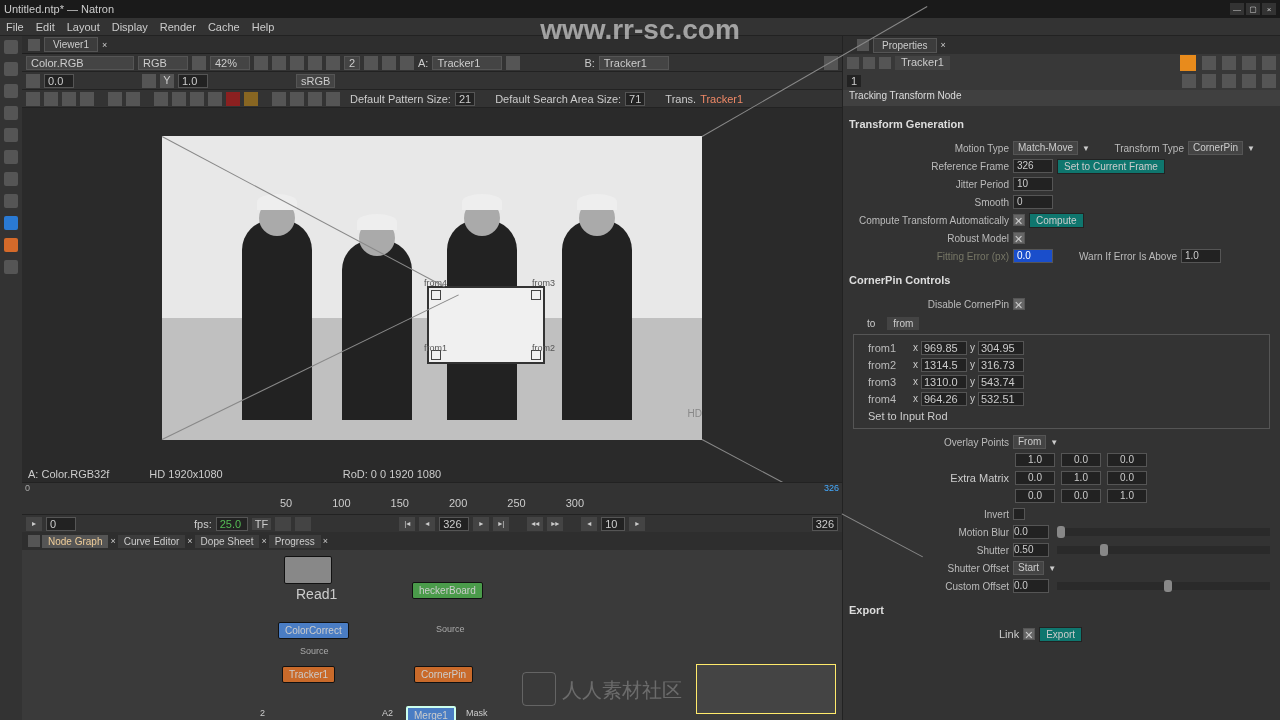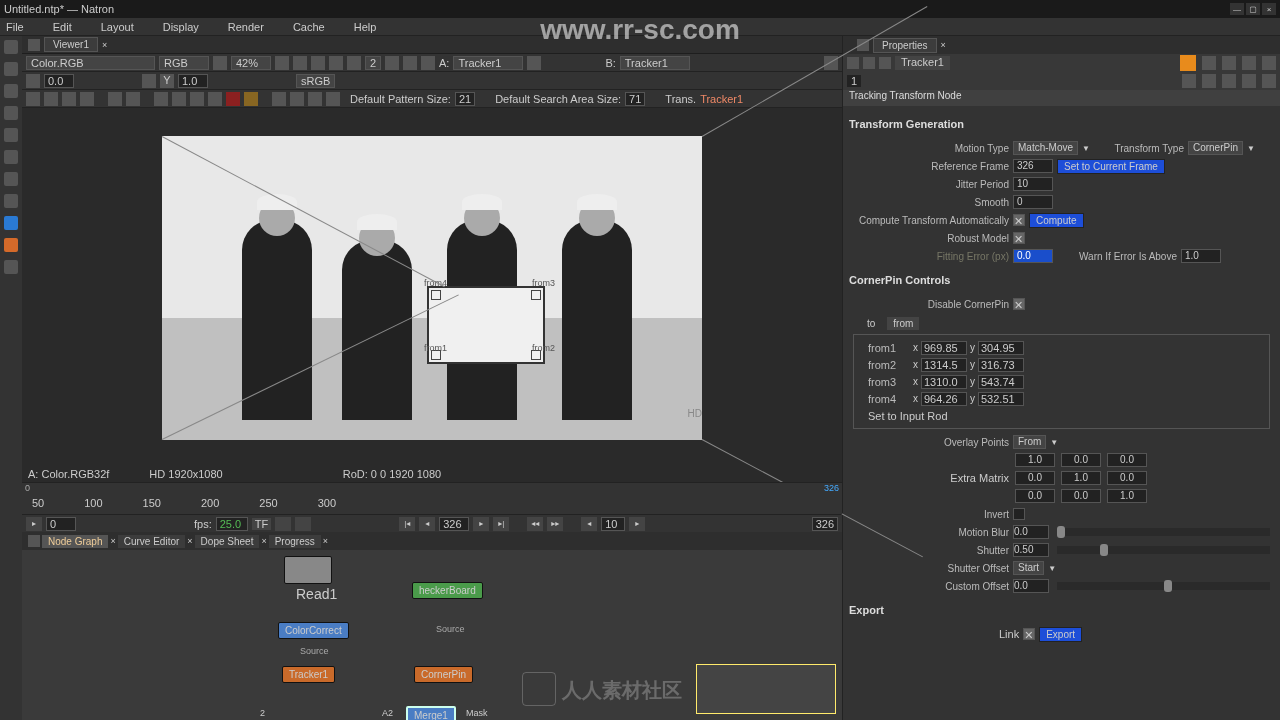--- a/index.html
+++ b/index.html
@@ -1,20 +1,20 @@
 <!DOCTYPE html>
 <html><head>
 <meta charset="utf-8">
 <style>
 * { margin:0; padding:0; box-sizing:border-box; font-family:Arial,sans-serif; font-size:11px; color:#ccc; }
 body { background:#2a2a2a; width:1280px; height:720px; overflow:hidden; position:relative; }
 .titlebar { height:18px; background:#1a1a1a; display:flex; align-items:center; padding:0 4px; font-size:10px; }
 .titlebar .winbtns { margin-left:auto; display:flex; gap:2px; }
 .titlebar .winbtns span { width:14px; height:12px; background:#333; display:flex; align-items:center; justify-content:center; font-size:8px; }
-.menubar { height:18px; background:#333; display:flex; align-items:center; padding:0 6px; gap:29px; color:#ddd; border-bottom:1px solid #222;}
+.menubar { height:18px; background:#333; display:flex; align-items:center; padding:0 6px; gap:12px; color:#ddd; border-bottom:1px solid #222;}
 .menubar span { cursor:default; }
 .row { display:flex; }
 .left-toolbar { width:22px; background:#333; display:flex; flex-direction:column; align-items:center; padding-top:4px; gap:8px; }
 .left-toolbar div { width:14px; height:14px; background:#555; border-radius:2px; }
 .main { flex:1; display:flex; flex-direction:column; }
 .tabbar { height:18px; background:#2e2e2e; display:flex; align-items:center; padding-left:6px; gap:4px; border-bottom:1px solid #1e1e1e;}
 .tab { padding:1px 8px; background:#3c3c3c; border:1px solid #555; font-size:10px; }
 .cbar { height:18px; background:#333; display:flex; align-items:center; gap:4px; padding:0 4px; border-bottom:1px solid #222; font-size:10px;}
 .cbar .sel { background:#444; border:1px solid #555; padding:0 4px; height:14px; display:flex; align-items:center; }
 .cbar .ico { width:14px; height:14px; background:#555; }
@@ -28,21 +28,21 @@
 .p1{left:80px} .p2{left:180px;height:180px;bottom:20px} .p3{left:285px} .p4{left:400px}
 .head { position:absolute; top:-20px; left:50%; transform:translateX(-50%); width:36px; height:36px; background:#aaa; border-radius:50%;}
 .hat { position:absolute; top:-26px; left:50%; transform:translateX(-50%); width:40px; height:16px; background:#eee; border-radius:50% 50% 0 0;}
 .board { position:absolute; left:265px; top:150px; width:118px; height:78px; background:#f0f0f0; border:2px solid #333;}
 .track-pt { position:absolute; width:10px; height:10px; border:1px solid #444; }
 .track-lbl { position:absolute; font-size:9px; color:#555; }
 .line { position:absolute; background:#888; height:1px; transform-origin:left center;}
 .hd-lbl { position:absolute; right:140px; top:300px; color:#888; font-size:10px;}
 .status { height:14px; background:#2a2a2a; color:#999; font-size:10px; display:flex; gap:40px; padding:0 6px;}
 .timeline { height:32px; background:#333; position:relative; border-top:1px solid #222;}
-.tl-nums { display:flex; justify-content:flex-start; padding:14px 10px 0; font-size:9px; color:#aaa;gap:40px;}
+.tl-nums { display:flex; justify-content:center; padding:14px 10px 0; font-size:9px; color:#aaa;gap:40px;}
 .tl-cursor { position:absolute; left:3px; top:0; font-size:9px; color:#aaa;}
 .tl-end { position:absolute; right:3px; top:0; font-size:9px; color:#4af;}
 .playbar { height:18px; background:#333; display:flex; align-items:center; gap:4px; padding:0 4px; border-top:1px solid #222; font-size:10px;}
 .playbar .b { width:16px; height:14px; background:#444; display:flex; align-items:center; justify-content:center; font-size:8px;}
 .playbar .f { background:#222; border:1px solid #555; padding:0 3px; height:14px;}
 .ng-tabs { height:18px; background:#2e2e2e; display:flex; align-items:center; padding-left:6px; gap:2px;}
 .ng-tab { padding:1px 6px; background:#3c3c3c; font-size:10px;}
 .ng-tab.active { background:#555; color:#ec9; }
 .nodegraph { flex:1; background:#3a3a3a; position:relative; overflow:hidden;}
 .node { position:absolute; padding:2px 6px; font-size:10px; border:1px solid #111; border-radius:2px;}
@@ -55,36 +55,36 @@
 .props .sub .nm { background:#444; padding:0 6px; height:14px;}
 .props .sub .c { width:16px; height:16px; background:#e88b1c; margin-left:auto;}
 .props .sub .ic { width:14px; height:14px; background:#555; margin-left:2px;}
 .props .tabhdr { height:16px; background:#404040; padding-left:6px; font-size:10px; color:#ddd;}
 .section { padding:3px 6px; }
 .section-title { font-weight:bold; color:#ddd; margin:9px 0;}
 .prow { display:flex; align-items:center; height:18px; gap:4px;}
 .prow .lbl { flex:0 0 160px; text-align:right; color:#bbb; font-size:10px;}
 .prow .val { background:#222; border:1px solid #555; padding:0 3px; height:14px; min-width:40px; font-size:10px;}
 .prow .valsel { background:#444; border:1px solid #555; padding:0 4px; height:14px; font-size:10px;}
-.prow .btn { background:#1d4ed8; border:1px solid #222; padding:1px 6px; font-size:10px;}
+.prow .btn { background:#0f766e; border:1px solid #222; padding:1px 6px; font-size:10px;}
 .prow .chk { width:12px; height:12px; background:#222; border:1px solid #555;}
 .from-tabs { display:flex; gap:6px; padding-left:12px; margin:4px 0;}
 .from-tabs span { padding:1px 6px; background:#444; font-size:10px;}
 .coord { display:flex; align-items:center; gap:3px; padding-left:12px; height:17px; font-size:10px;}
 .coord .l { width:42px; color:#bbb;}
 .coord .v { background:#222; border:1px solid #555; padding:0 2px; width:46px; height:14px;}
 .overlay-row { display:flex; align-items:center; gap:6px; height:18px;}
 .overlay-row .v { background:#222; border:1px solid #555; width:40px; height:14px; text-align:center; font-size:10px;}
 .slider-row { display:flex; align-items:center; height:18px; gap:4px;}
 .slider-row .lbl { flex:0 0 160px; text-align:right; color:#bbb; font-size:10px;}
 .slider-row .v { background:#222; border:1px solid #555; width:36px; height:14px; font-size:10px;}
 .slider-row .slider { flex:1; height:8px; background:#2a2a2a; position:relative; margin:0 4px;}
 .slider-row .slider .thumb { position:absolute; width:8px; height:12px; background:#888; top:-2px; border-radius:3px;}
 .watermark { position:absolute; top:14px; left:50%; transform:translateX(-50%); font-size:28px; font-weight:bold; color:rgba(255,255,255,.55); pointer-events:none; z-index:99;}
-.watermark2 { position:absolute; bottom:16px; left:540px; font-size:20px; color:rgba(200,200,200,.35); pointer-events:none; z-index:99;font-weight:bold;}
+.watermark2 { position:absolute; bottom:16px; left:540px; font-size:20px; color:rgba(200,200,200,.35); pointer-events:none; z-index:99;}
 .wmico { position:absolute; bottom:14px; left:500px; width:34px; height:34px; border:1px solid rgba(200,200,200,.3); border-radius:4px; z-index:99;}
 </style>
 </head>
 <body>
 
 <div class="titlebar">
   <span>Untitled.ntp* — Natron</span>
   <div class="winbtns">
     <span>—</span>
     <span>▢</span>
@@ -121,21 +121,21 @@
   </div>
 
   <div class="main">
     <div class="tabbar">
       <span style="width:12px;height:12px;background:#555;"></span>
       <span class="tab">Viewer1</span>
       <span style="font-size:9px;">×</span>
     </div>
 
     <div class="cbar">
-      <span class="sel" style="width:129px">Color.RGB</span>
+      <span class="sel" style="width:108px">Color.RGB</span>
       <span class="sel" style="width:50px">RGB</span>
       <span class="ico"></span>
       <span class="sel" style="width:40px">42%</span>
       <span class="ico"></span>
       <span class="ico"></span>
       <span class="ico"></span>
       <span class="ico"></span>
       <span class="ico"></span>
       <span class="sel" style="width:16px">2</span>
       <span class="ico"></span>

